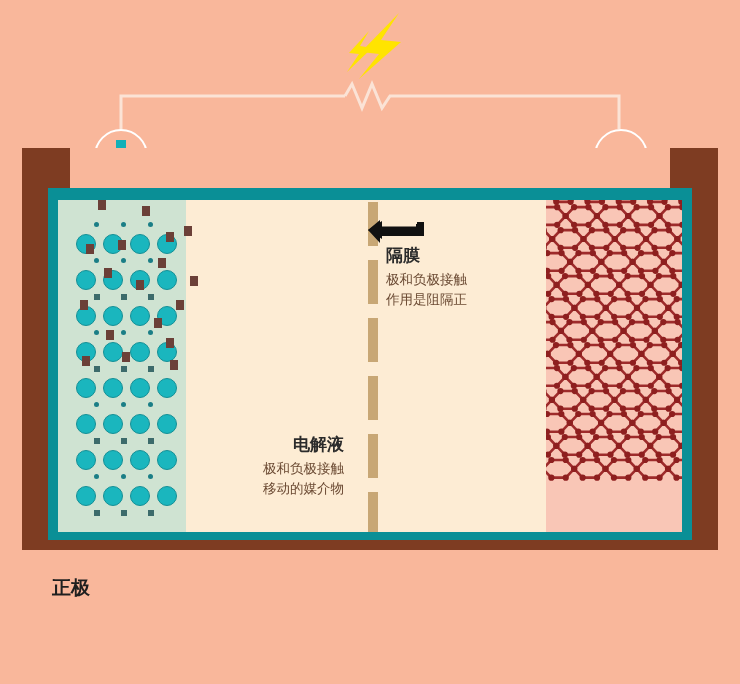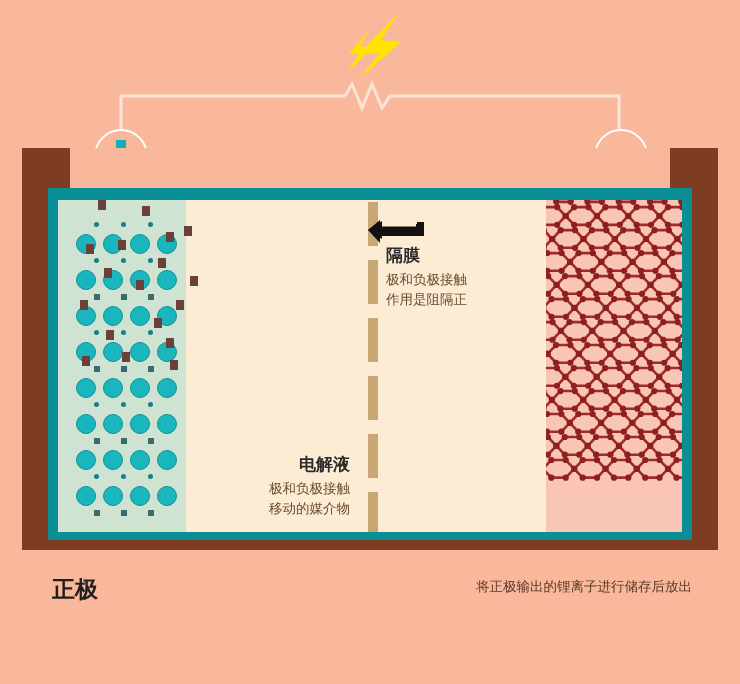--- a/index.html
+++ b/index.html
@@ -164,34 +164,33 @@
   }
 
   #callout-separator {
     left: 386px; top: 245px;
     text-align: left;
   }
   #callout-separator .c-title { font-size: 17px; margin-bottom: 4px; }
   #callout-separator .c-line { font-size: 13.5px; }
 
   #callout-electrolyte {
-    left: 178px; top: 434px;
+    left: 172px; top: 434px;
     width: 172px;
     text-align: right;
-    margin-top: 20px;
   }
   #callout-electrolyte .c-title { font-size: 17px; margin-bottom: 4px; }
   #callout-electrolyte .c-line { font-size: 13.5px; }
 
   
   .legend { position: absolute; }
   .legend .l-title {
     font-weight: bold;
     color: #1f1f1f;
-    font-size: 23px;
+    font-size: 19px;
     margin-bottom: 5px;
     line-height: 1.2;
   }
   .legend .l-line {
     color: #5a3a28;
     font-size: 13.5px;
     line-height: 1.5;
   }
   #legend-cathode { left: 52px; top: 576px; text-align: left; }
   #legend-anode  { right: 48px; top: 576px; text-align: right; }
@@ -828,16 +827,15 @@
     <div class="c-title">电解液</div>
     <div class="c-line">极和负极接触</div>
     <div class="c-line">移动的媒介物</div>
   </div>
 
   <div class="legend" id="legend-cathode">
     <div class="l-title">正极</div>
   </div>
 
   <div class="legend" id="legend-anode">
-    <div class="l-line">将正极输出的锂离子进行储存后放出</div>
   </div>
 
 </div>
 
 </body></html>

